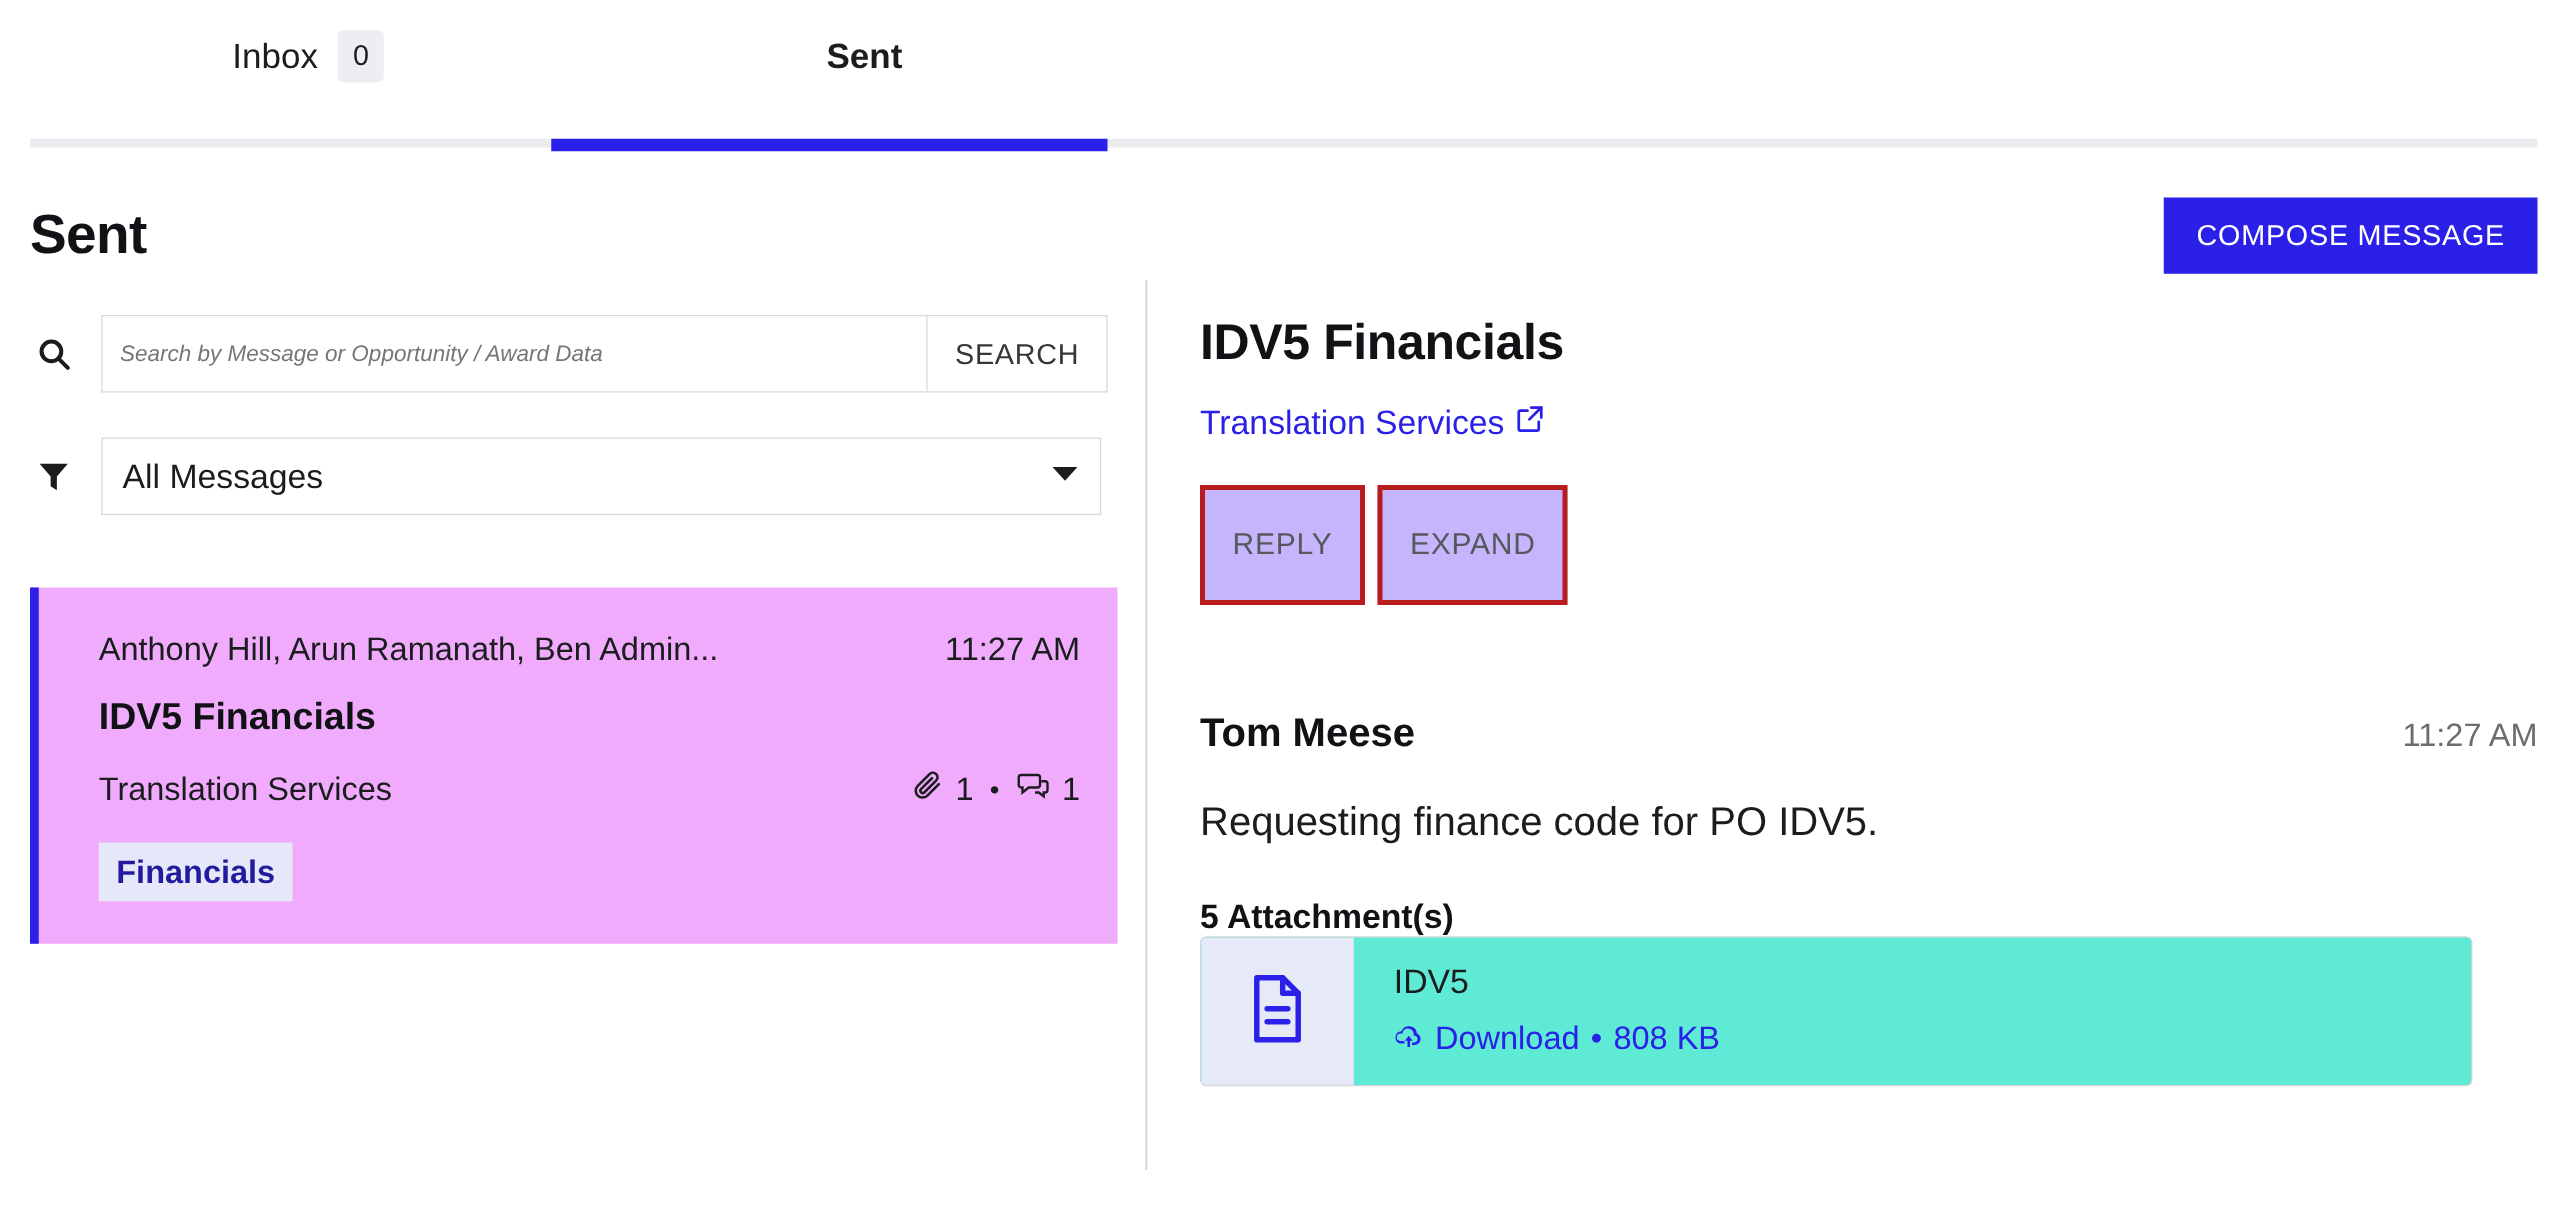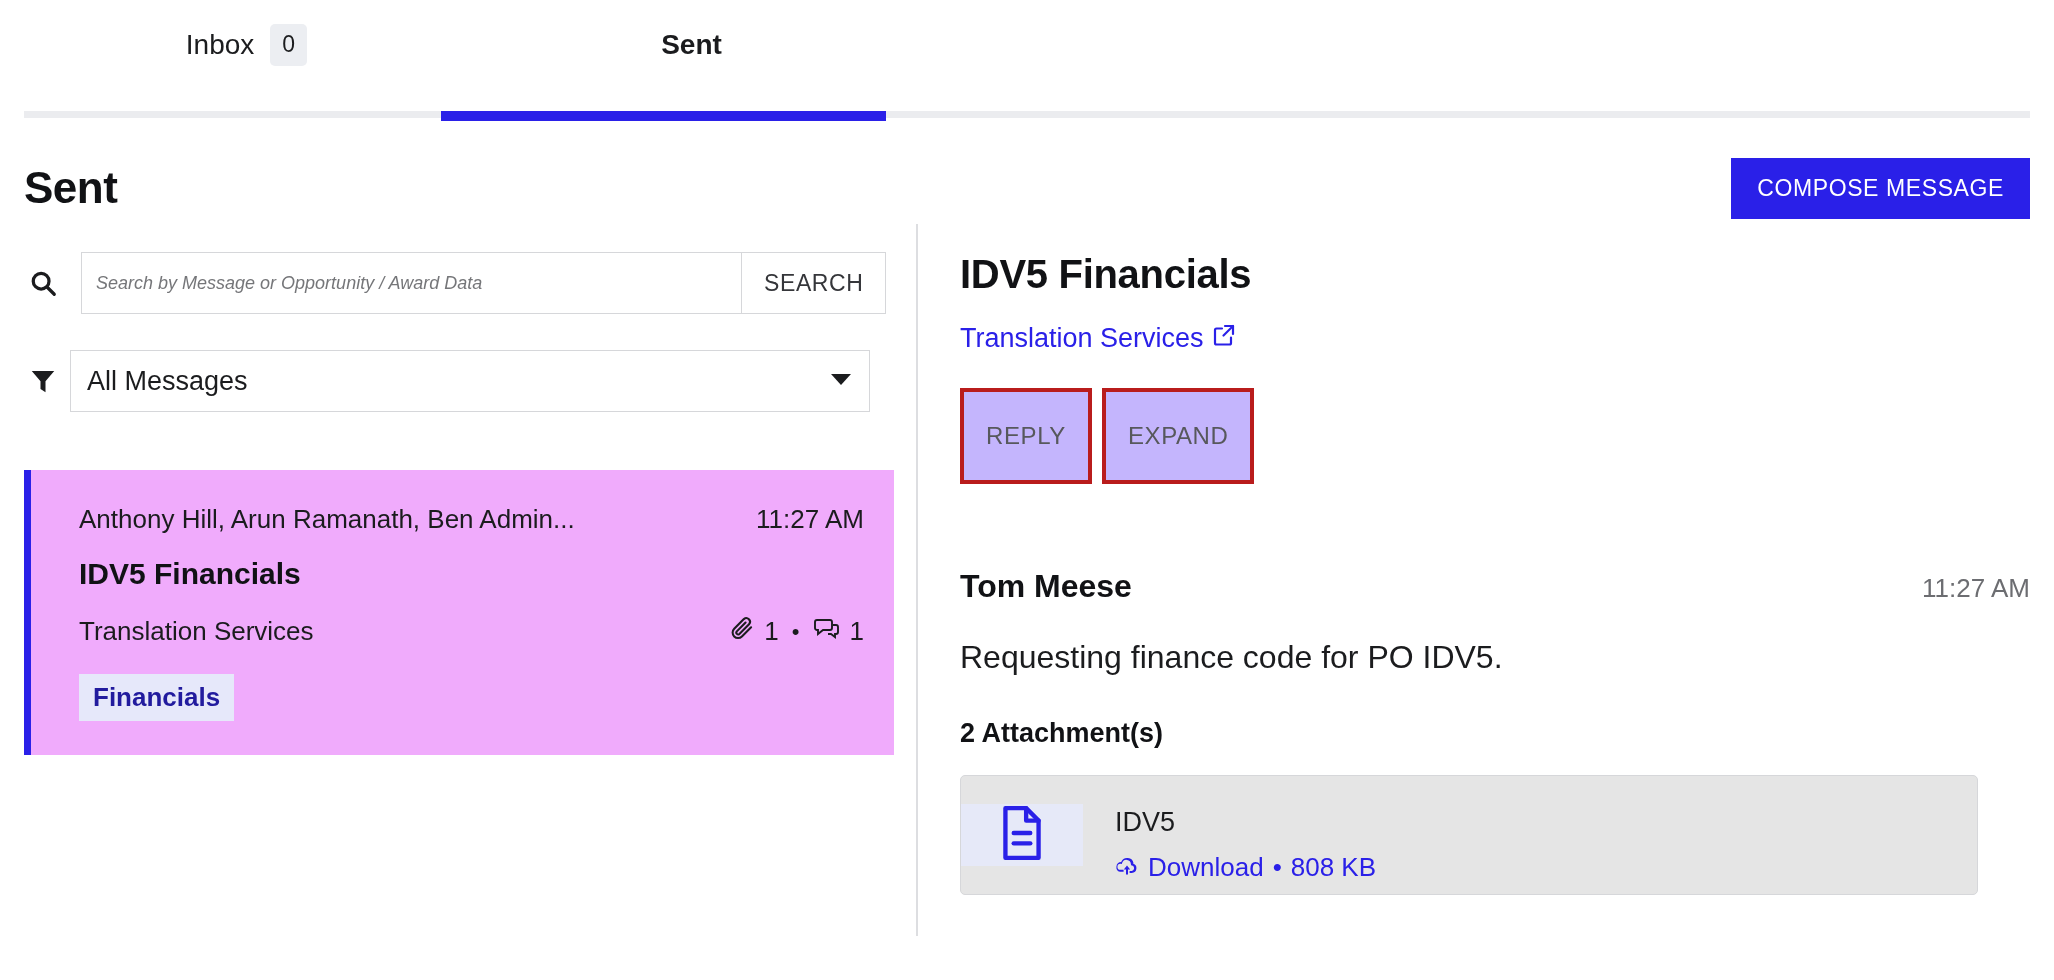--- a/index.html
+++ b/index.html
@@ -145,21 +145,21 @@
     color: #35363a;
     padding: 0 22px;
     cursor: pointer;
     font-family: inherit;
   }
 
   
   .filter-row {
     display: flex;
     align-items: center;
-    gap: 8px;
+    gap: 19px;
   }
   .select-wrap {
     position: relative;
     width: 800px;
   }
   .select-box {
     width: 800px;
     height: 62px;
     border: 1px solid #d6d7da;
     background: #fff;
@@ -289,29 +289,27 @@
     font-size: 32px;
     color: #1b1c1e;
   }
   .attach-heading {
     margin-top: 42px;
     font-size: 27px;
     font-weight: bold;
     color: #111215;
   }
   .attach-card {
-    margin-top: 26px;
     display: flex;
     border: 1px solid #d6d7da;
     border-radius: 5px;
     width: 1018px;
     height: 120px;
     overflow: hidden;
-    background: #e5e5e5;
-    align-items: center;
+    background: #5eead4;
   }
   .attach-tile {
     width: 122px;
     flex: 0 0 122px;
     background: #e6e9f8;
     display: flex;
     align-items: center;
     justify-content: center;
   }
   .attach-info {
@@ -443,21 +441,21 @@
       <button class="ghost-btn">EXPAND</button>
     </div>
 
     <div class="message-block">
       <div class="message-head">
         <span class="sender-name">Tom Meese</span>
         <span class="sender-time">11:27 AM</span>
       </div>
       <div class="message-text">Requesting finance code for PO IDV5.</div>
 
-      <div class="attach-heading">2 Attachment(s)</div>
+      <div class="attach-heading">5 Attachment(s)</div>
 
       <div class="attach-card">
         <div class="attach-tile">
           <span>
             <svg width="52" height="58" viewBox="0 0 24 28" fill="none" stroke="#2a20e8" stroke-width="2.1" stroke-linejoin="round" stroke-linecap="round">
               <path d="M4 2h10l6 6v18H4z"></path>
               <path d="M14 2v6h6"></path>
               <line x1="8" y1="14" x2="16" y2="14"></line>
               <line x1="8" y1="19" x2="16" y2="19"></line>
             </svg>

